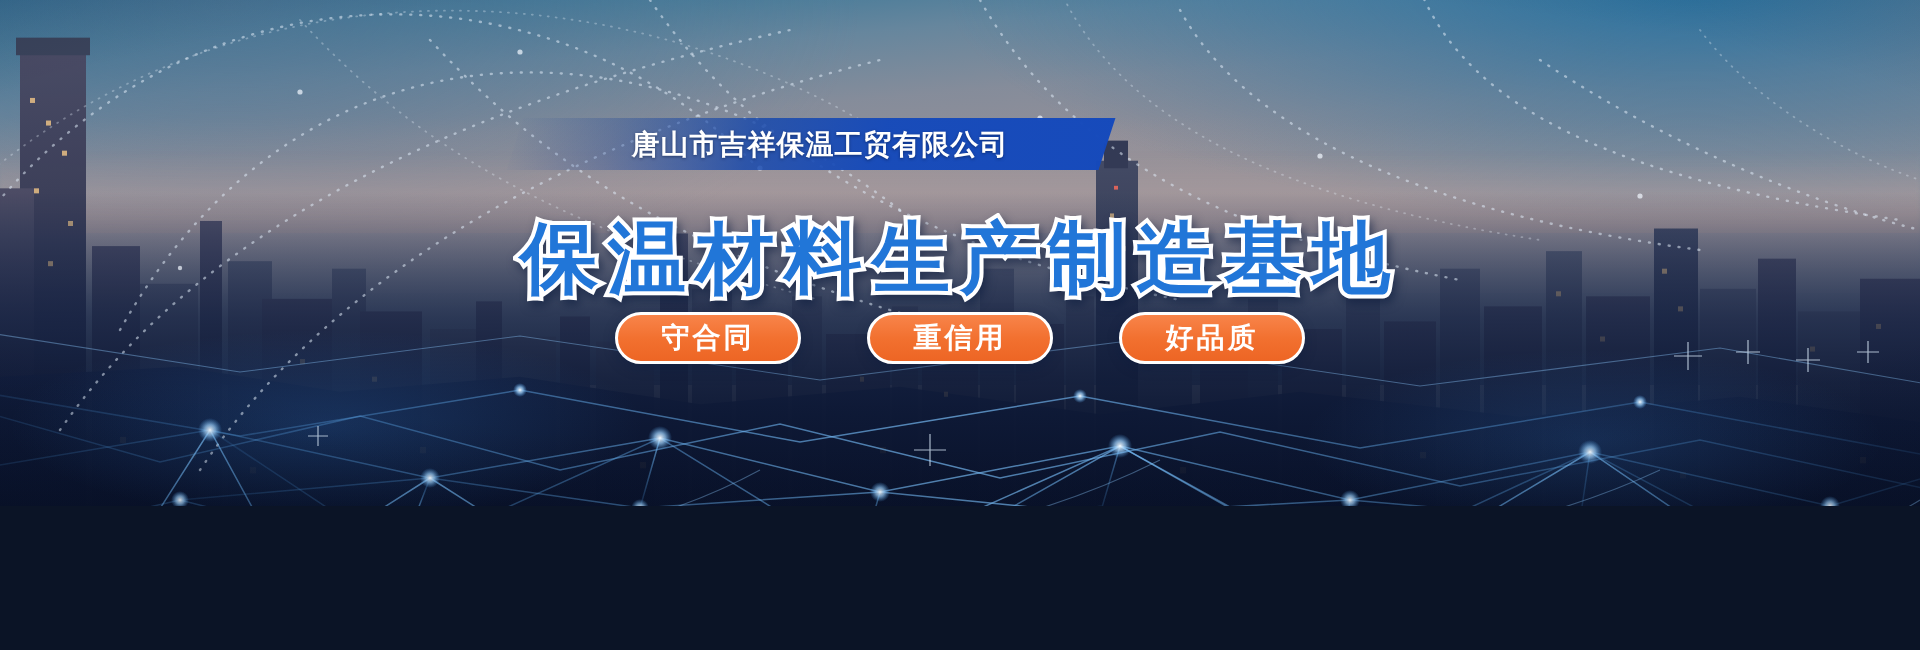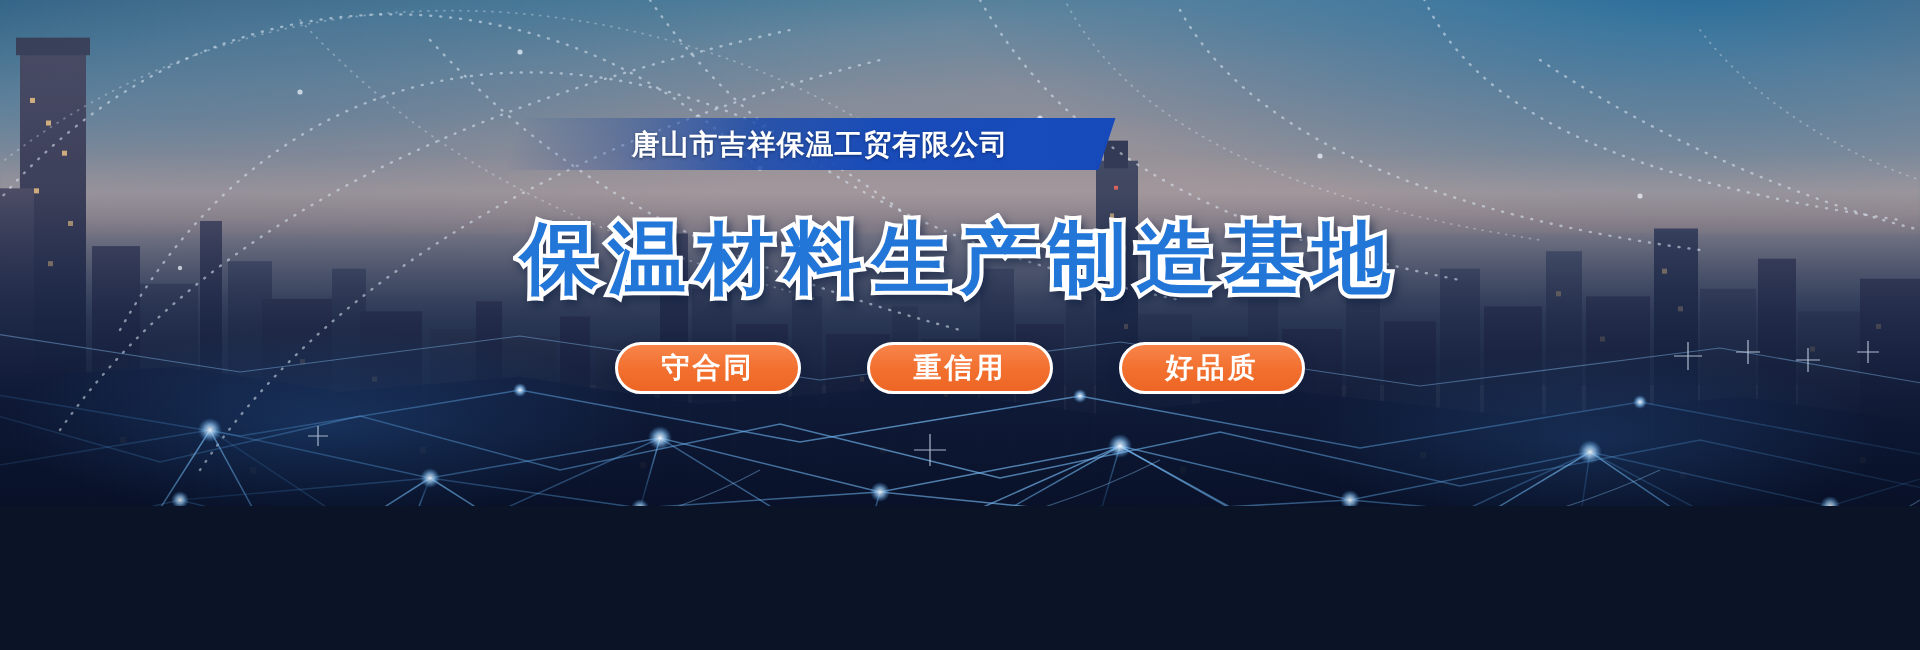--- a/index.html
+++ b/index.html
@@ -128,21 +128,20 @@
     min-width:186px;height:52px;
     padding:13px 30px;
     display:flex;align-items:center;justify-content:center;
     border-radius:28px;
     border:3px solid #ffffff;
     background:linear-gradient(to bottom,#f8844a 0%,#f2702f 52%,#ed6524 100%);
     color:#ffffff;
     font-size:28px;font-weight:700;letter-spacing:3px;
     box-shadow:0 4px 12px rgba(10,26,60,0.35);
     white-space:nowrap;
-    margin-top:30px;
   }
 </style>
 </head>
 <body>
 
 <div class="stage">
 
   <div class="sky"></div>
   <div class="sky2"></div>
   <div class="sky-warm"></div>

